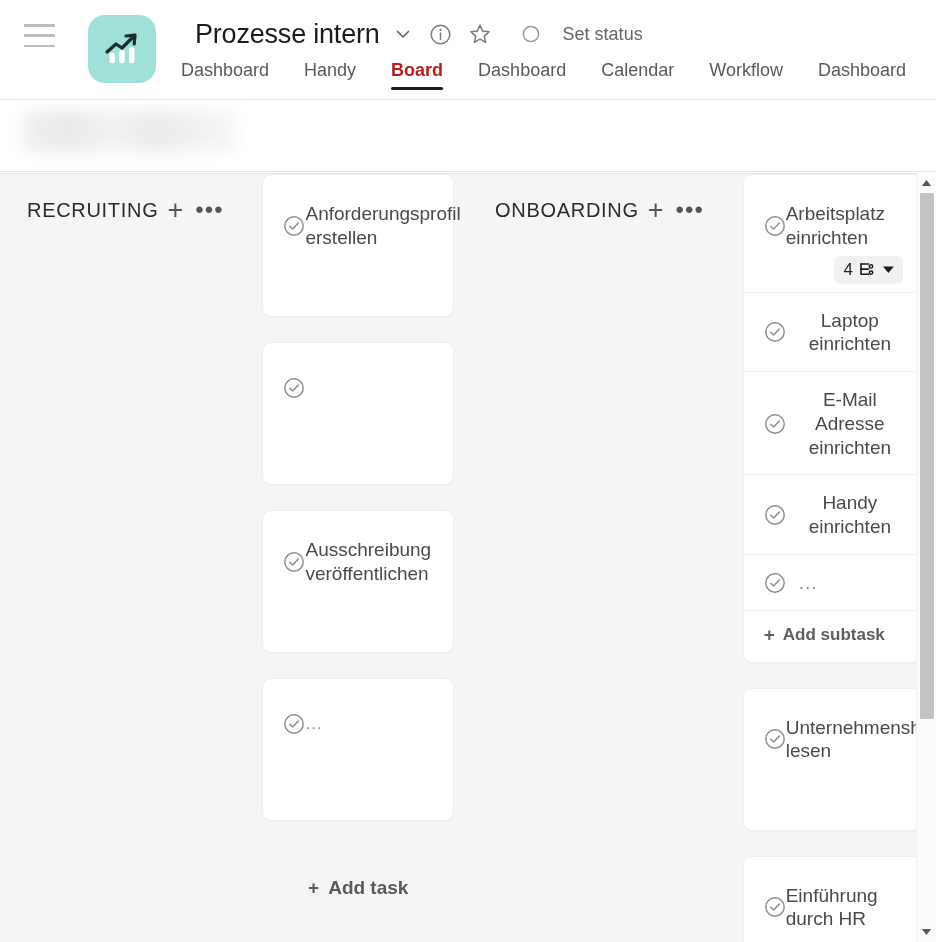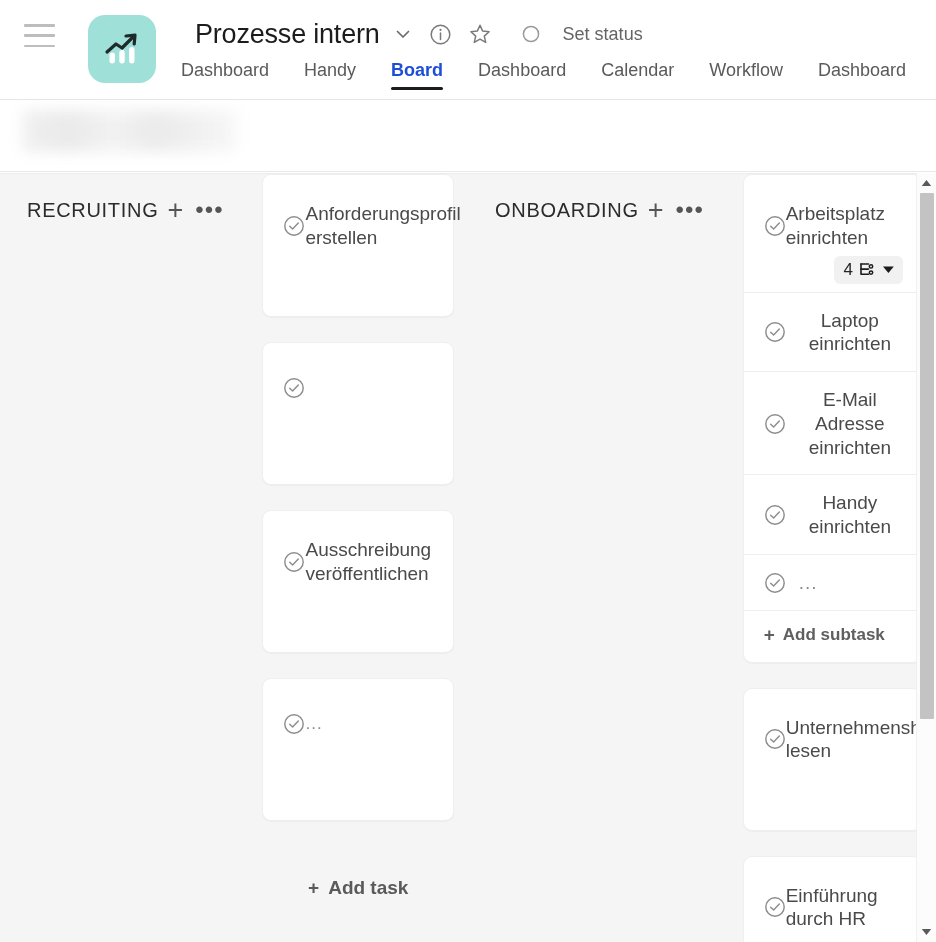--- a/index.html
+++ b/index.html
@@ -52,21 +52,21 @@
 
   .tabs {
     position: absolute; left: 181px; top: 60px;
     display: flex; align-items: flex-start; gap: 0;
     height: 40px; white-space: nowrap;
   }
   .tab {
     font-size: 18px; color: #5a5a5a; padding: 0 0 9px 0;
     margin-right: 35px; cursor: pointer; position: relative;
   }
-  .tab.active { color: #1d4ed8; font-weight: 700; }
+  .tab.active { color: #b91c1c; font-weight: 700; }
   .tab.active::after {
     content: ""; position: absolute; left: 0; right: 0; bottom: 0;
     height: 3px; background: #1c1c1c; border-radius: 2px;
   }
   .tab:last-child { margin-right: 0; }
 
   
   .toolbar {
     height: 72px; background: #ffffff; position: relative;
     border-bottom: 1px solid #e9e9e9;

